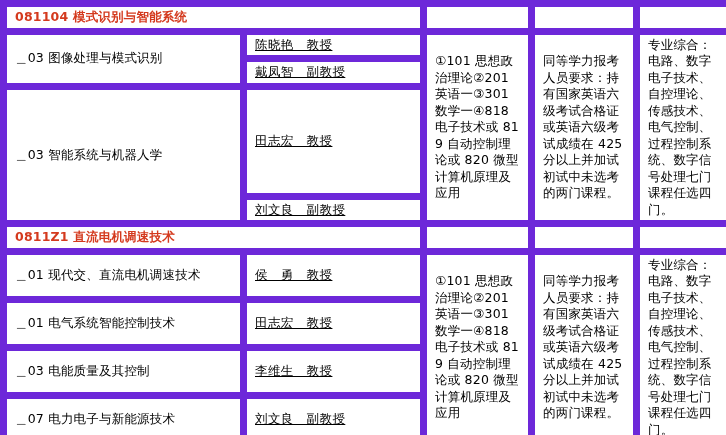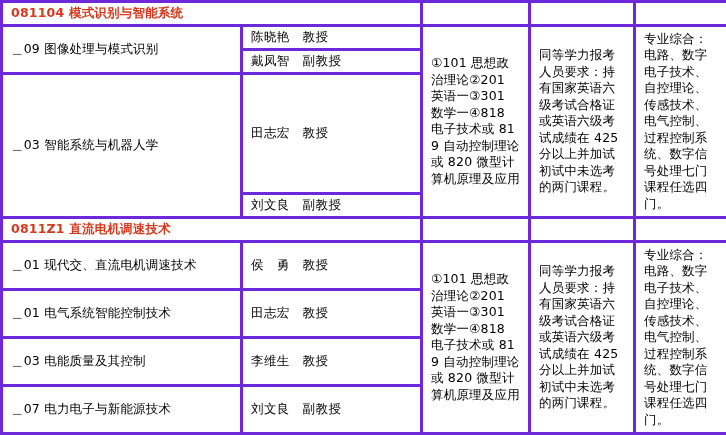--- a/index.html
+++ b/index.html
@@ -19,21 +19,21 @@
     overflow: hidden;
     background: #ffffff;
   }
   table.grid {
     border-collapse: collapse;
     table-layout: fixed;
     width: 726px;
     height: 435px;
   }
   table.grid td {
-    border: 3px solid #6d28d9;
+    border: 7px solid #6d28d9;
     vertical-align: middle;
     padding: 2px 8px;
     font-size: 12.5px;
     line-height: 1.32;
     word-break: break-all;
   }
   td.section {
     color: #d43a1e;
     font-weight: bold;
     font-size: 13px;
@@ -42,20 +42,21 @@
   }
   td.major {
     padding-left: 6px;
     font-size: 13px;
     letter-spacing: 0.2px;
   }
   td.teacher {
     padding-left: 8px;
     font-size: 13px;
     letter-spacing: 0.4px;
+    text-decoration: underline;
   }
   td.block {
     font-size: 13px;
     line-height: 1.38;
     vertical-align: top;
     padding-top: 4px;
     letter-spacing: 0.2px;
   }
 </style>
 </head>
@@ -73,21 +74,21 @@
     <tbody>
 
       <tr>
         <td class="section" colspan="2">081104 模式识别与智能系统</td>
         <td></td>
         <td></td>
         <td></td>
       </tr>
 
       <tr>
-        <td class="major" rowspan="2">＿09 图像处理与模式识别</td>
+        <td class="major" rowspan="2">＿03 图像处理与模式识别</td>
         <td class="teacher">陈晓艳　教授</td>
         <td class="block" rowspan="4">①101 思想政治理论②201 英语一③301 数学一④818 电子技术或 819 自动控制理论或 820 微型计算机原理及应用</td>
         <td class="block" rowspan="4">同等学力报考人员要求：持有国家英语六级考试合格证或英语六级考试成绩在 425 分以上并加试初试中未选考的两门课程。</td>
         <td class="block" rowspan="4">专业综合：电路、数字电子技术、自控理论、传感技术、电气控制、过程控制系统、数字信号处理七门课程任选四门。</td>
       </tr>
 
       <tr>
         <td class="teacher">戴凤智　副教授</td>
       </tr>
 

